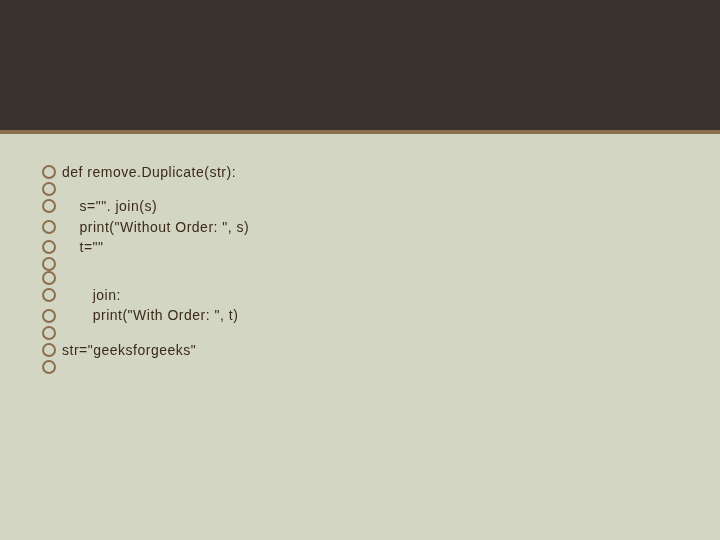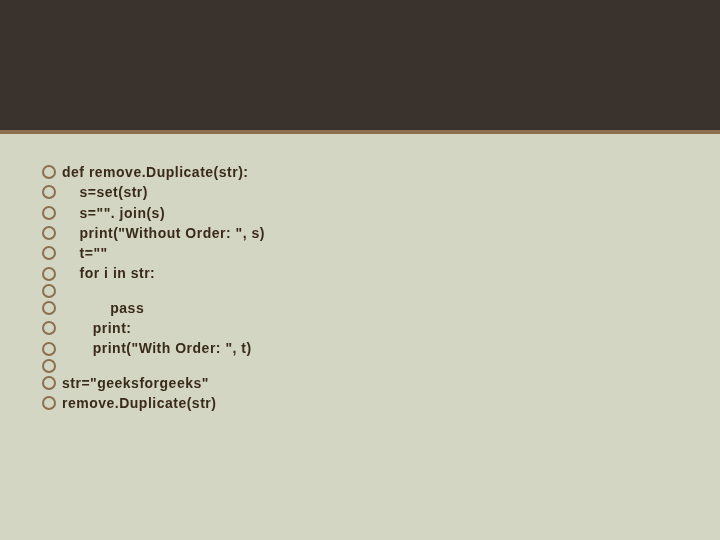--- a/index.html
+++ b/index.html
@@ -18,21 +18,21 @@
     border-bottom: 4px solid #8b6f4e;
   }
   .content-area {
     padding: 28px 42px;
   }
   .code-line {
     display: flex;
     align-items: center;
     font-size: 14px;
     color: #3a2a1a;
-    font-weight: bold;
+    font-weight: normal;
     line-height: 1.45;
     letter-spacing: 0.5px;
     white-space: pre;
   }
   .bullet {
     display: inline-block;
     width: 10px;
     height: 10px;
     border: 2px solid #8b6f4e;
     border-radius: 50%;
@@ -45,58 +45,51 @@
 
 <div class="header-band"></div>
 
 <div class="content-area">
   <div class="code-line">
     <span class="bullet"></span>
     <span>def remove.Duplicate(str):</span>
   </div>
   <div class="code-line">
     <span class="bullet"></span>
-    <span>    s=set(str)</span>
   </div>
   <div class="code-line">
     <span class="bullet"></span>
     <span>    s="". join(s)</span>
   </div>
   <div class="code-line">
     <span class="bullet"></span>
     <span>    print("Without Order: ", s)</span>
   </div>
   <div class="code-line">
     <span class="bullet"></span>
     <span>    t=""</span>
   </div>
   <div class="code-line">
     <span class="bullet"></span>
-    <span>    for i in str:</span>
   </div>
   <div class="code-line">
     <span class="bullet"></span>
   </div>
   <div class="code-line">
     <span class="bullet"></span>
-    <span>           pass</span>
-  </div>
-  <div class="code-line">
-    <span class="bullet"></span>
-    <span>       print:</span>
+    <span>       join:</span>
   </div>
   <div class="code-line">
     <span class="bullet"></span>
     <span>       print("With Order: ", t)</span>
   </div>
   <div class="code-line">
     <span class="bullet"></span>
     <span></span>
   </div>
   <div class="code-line">
     <span class="bullet"></span>
     <span>str="geeksforgeeks"</span>
   </div>
   <div class="code-line">
     <span class="bullet"></span>
-    <span>remove.Duplicate(str)</span>
   </div>
 </div>
 
 </body></html>

